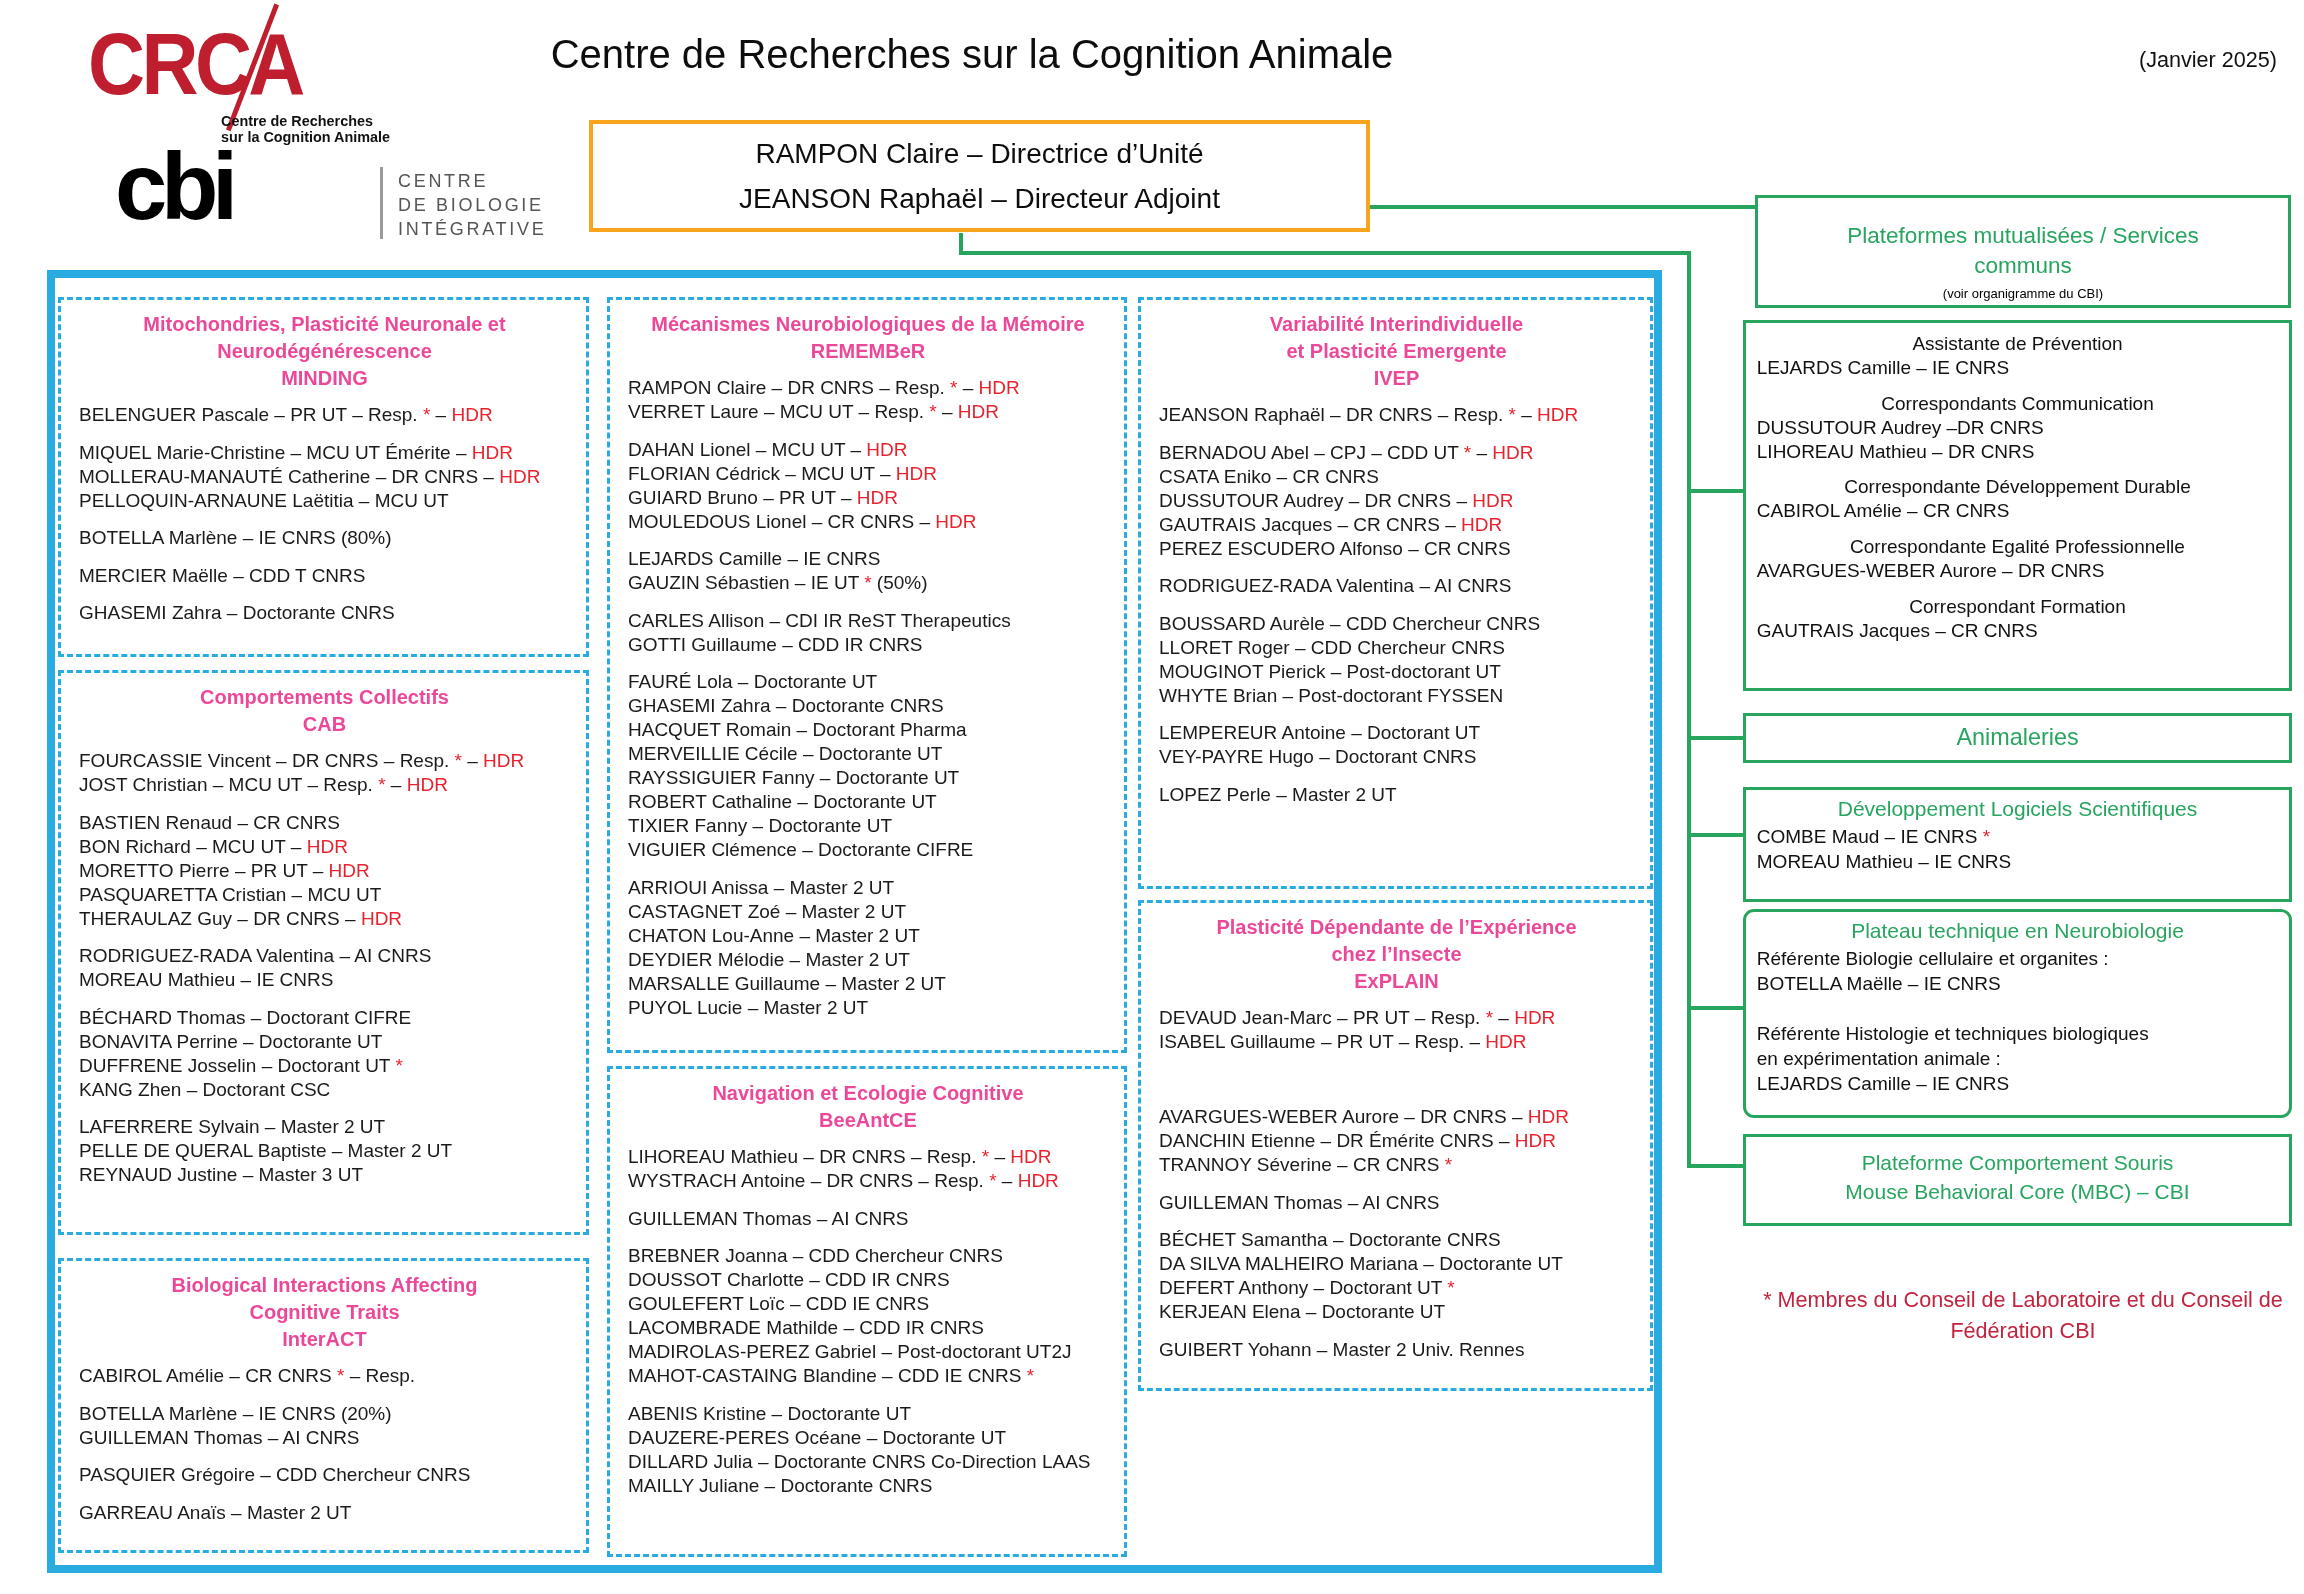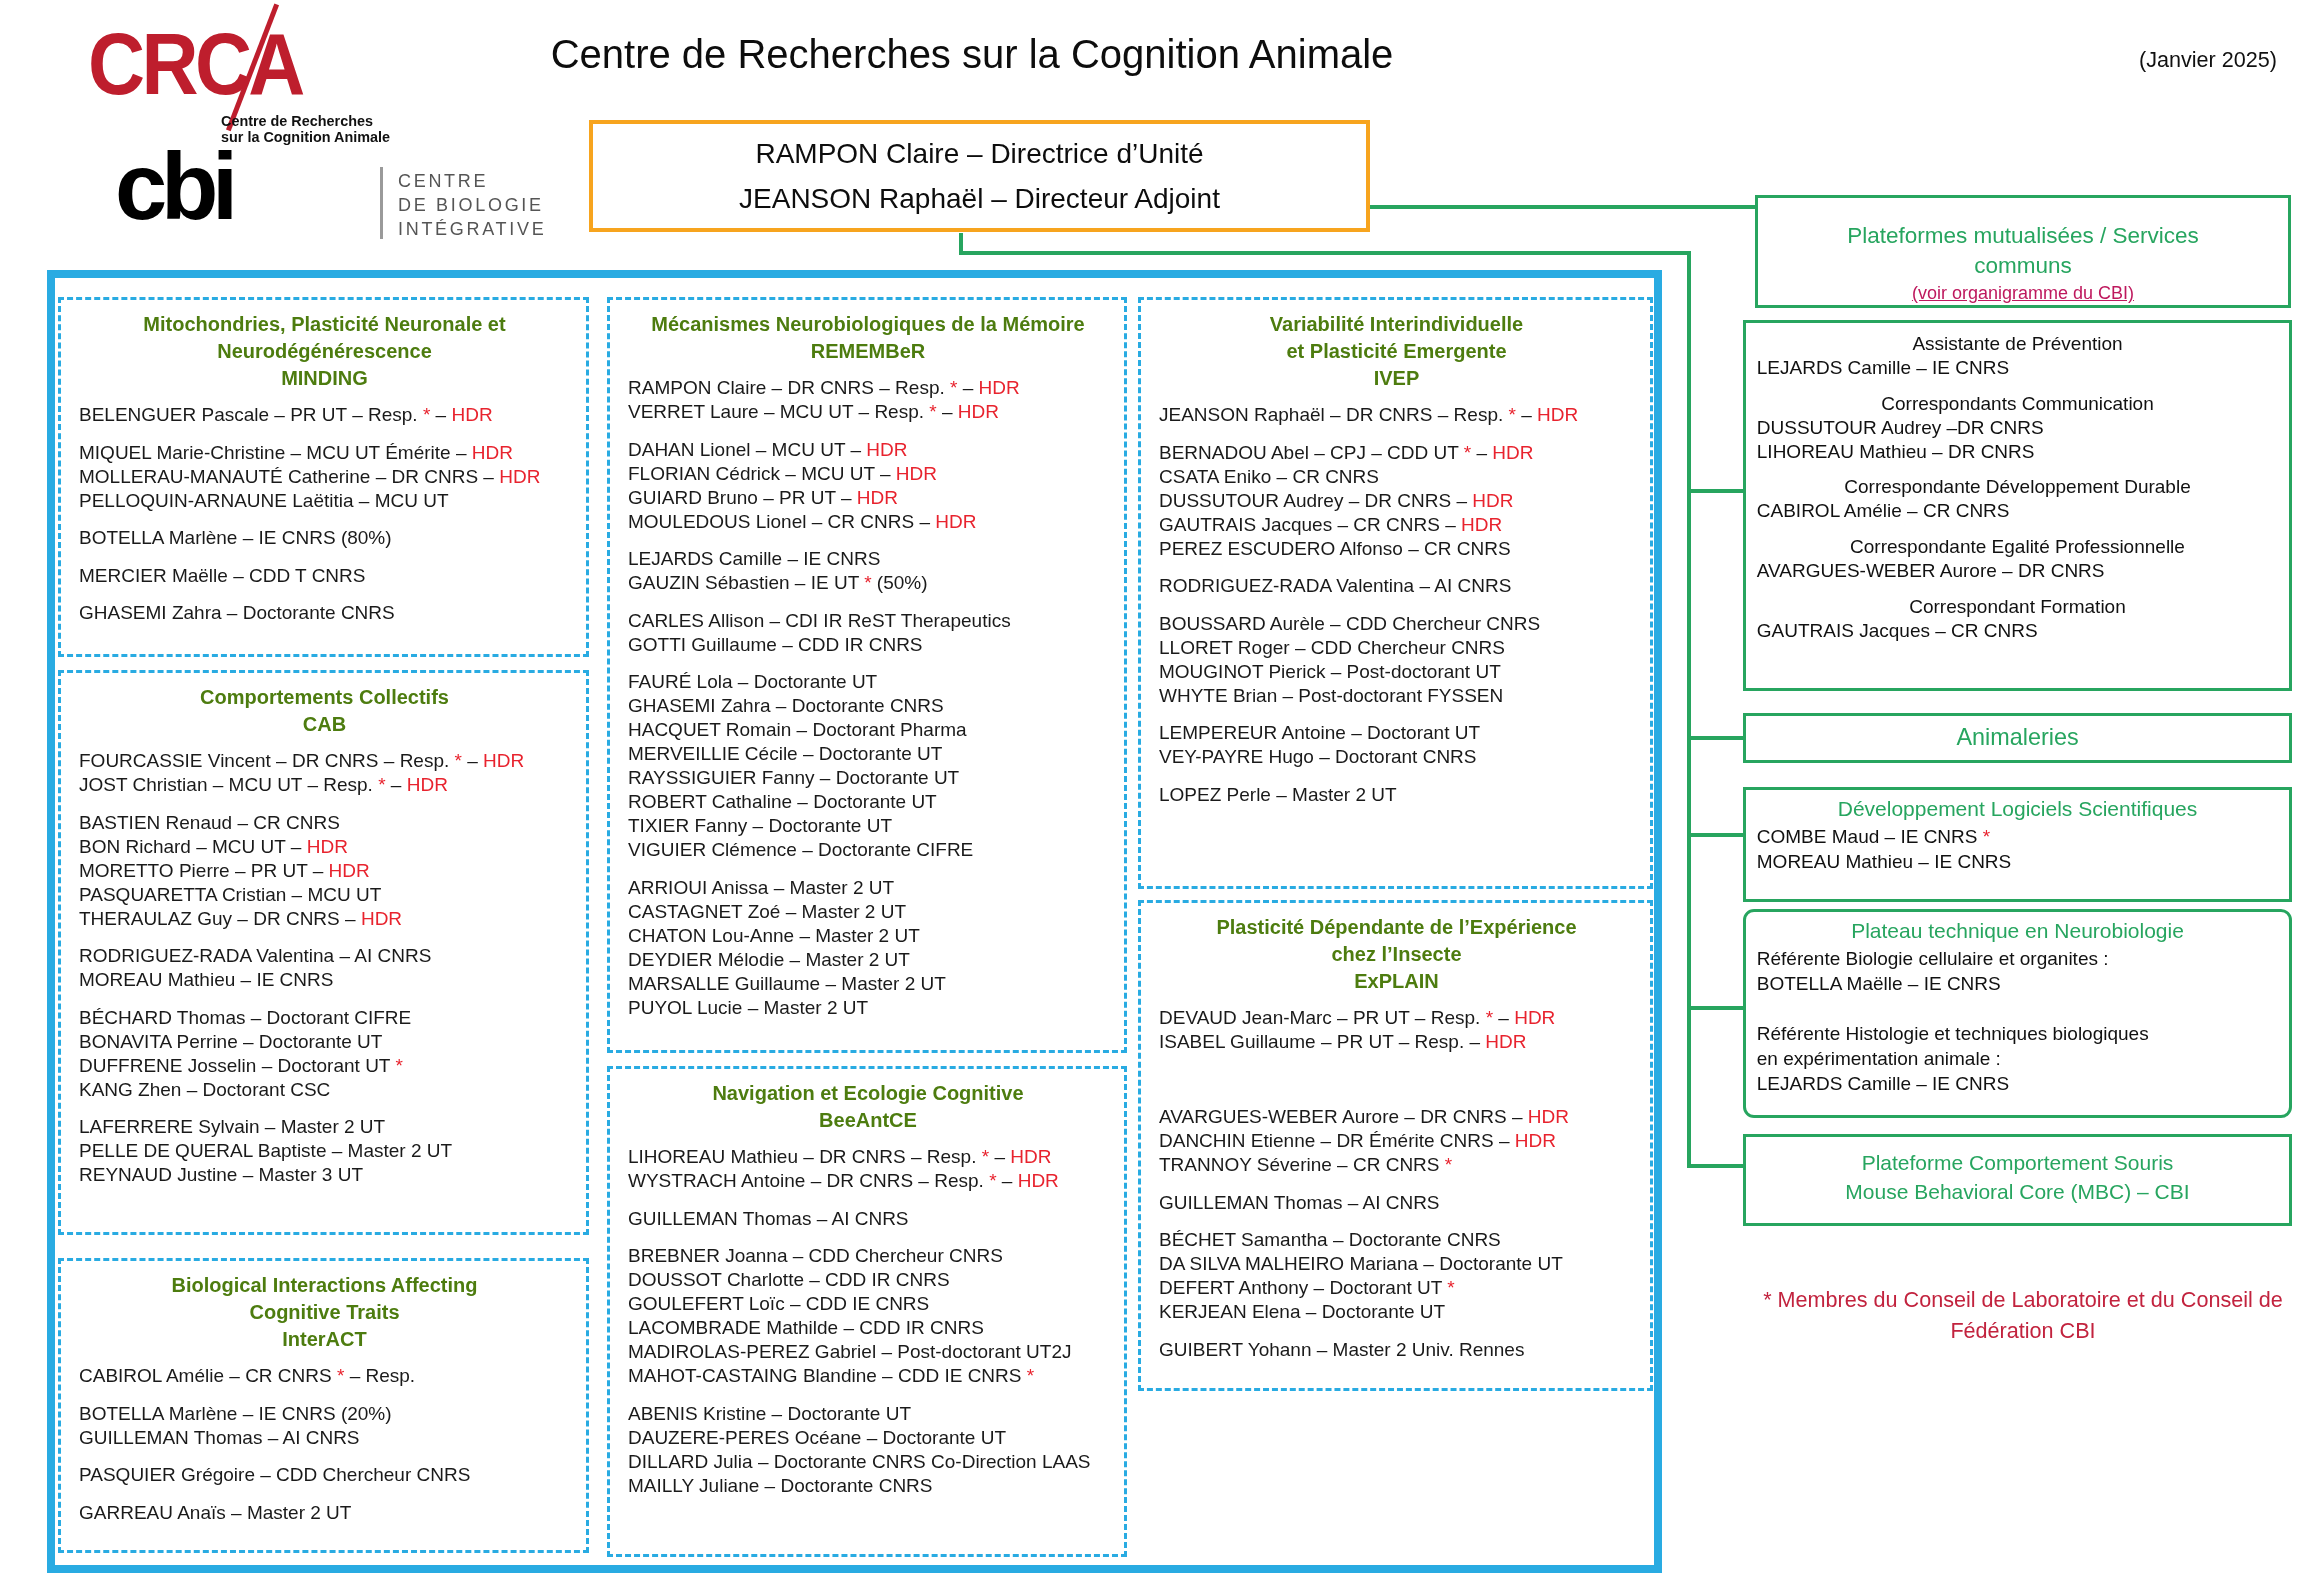--- a/index.html
+++ b/index.html
@@ -43,32 +43,32 @@
   .team-box{position:absolute;box-sizing:border-box;border:3.6px dashed #29ABE2;background:#fff;
             padding:10.8px 16px 7.2px 18px;}
   #team-minding {left:58px;  top:297px;  width:531px; height:360px;}
   #team-cab     {left:58px;  top:670px;  width:531px; height:565px;}
   #team-interact{left:58px;  top:1258px; width:531px; height:295px;}
   #team-remember{left:607px; top:297px;  width:520px; height:756px;}
   #team-beeantce{left:607px; top:1066px; width:520px; height:491px;}
   #team-ivep    {left:1138px;top:297px;  width:515px; height:592px;}
   #team-explain {left:1138px;top:900px; width:515px; height:491px;}
 
-  .team-title{color:#4d7c0f;font-weight:bold;font-size:20px;line-height:27px;text-align:center;
+  .team-title{color:#ec4899;font-weight:bold;font-size:20px;line-height:27px;text-align:center;
               margin-bottom:11.7px;}
   .member-group{margin-bottom:13.5px;}
   .member-group:last-child{margin-bottom:0;}
   .member-line{font-size:19px;line-height:24px;min-height:24px;white-space:nowrap;color:#1a1a1a;}
   .red{color:#E8232E;}
 
   
   .side-box{position:absolute;box-sizing:border-box;border:3.6px solid #27A55F;background:#fff;}
   #box-platforms{left:1755px;top:195px;width:536px;height:113px;text-align:center;padding-top:23px;}
   .platforms-title{color:#27A55F;font-size:22.5px;line-height:30px;}
-  .platforms-sub{color:#be185d;font-size:18px;line-height:25px;text-decoration:underline;}
+  .platforms-sub{color:#000000;font-size:13px;line-height:25px;}
 
   #box-services{left:1743px;top:320px;width:549px;height:371px;padding:9px 10.8px;}
   .svc-section{margin-bottom:11.7px;}
   .svc-section:last-child{margin-bottom:0;}
   .svc-title{font-size:19px;line-height:24px;text-align:center;color:#111;}
   .svc-line{font-size:19px;line-height:24px;min-height:24px;color:#111;white-space:nowrap;}
 
   #box-animaleries{left:1743px;top:713px;width:549px;height:50px;text-align:center;}
   .animaleries-title{color:#27A55F;font-size:23.4px;line-height:43px;}
 

